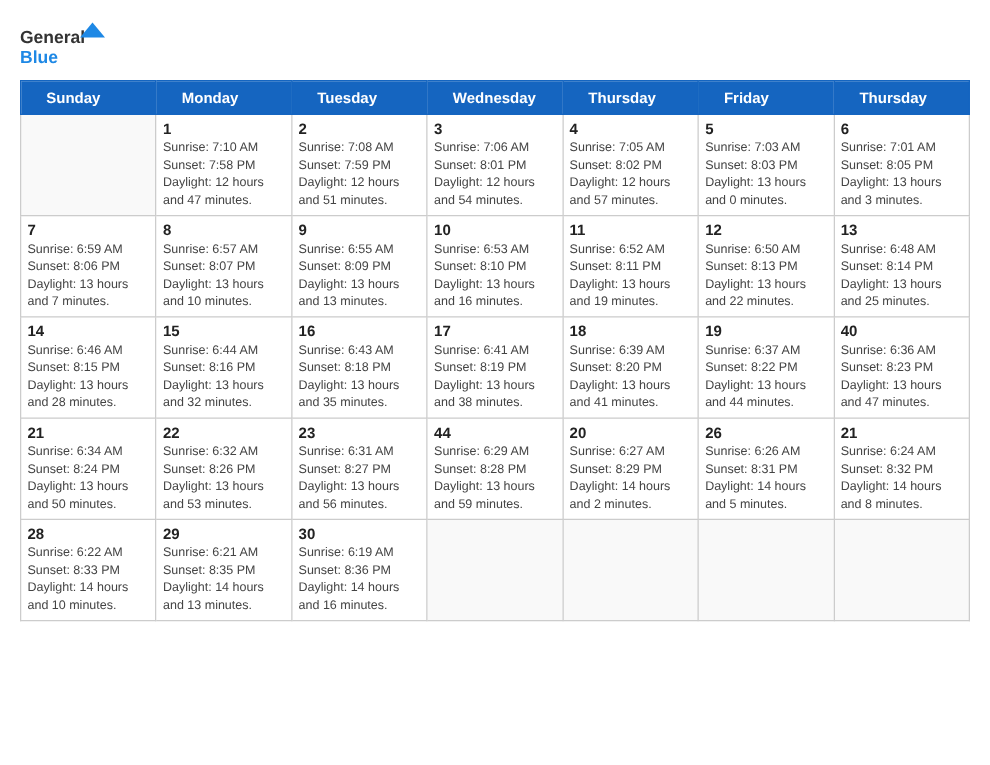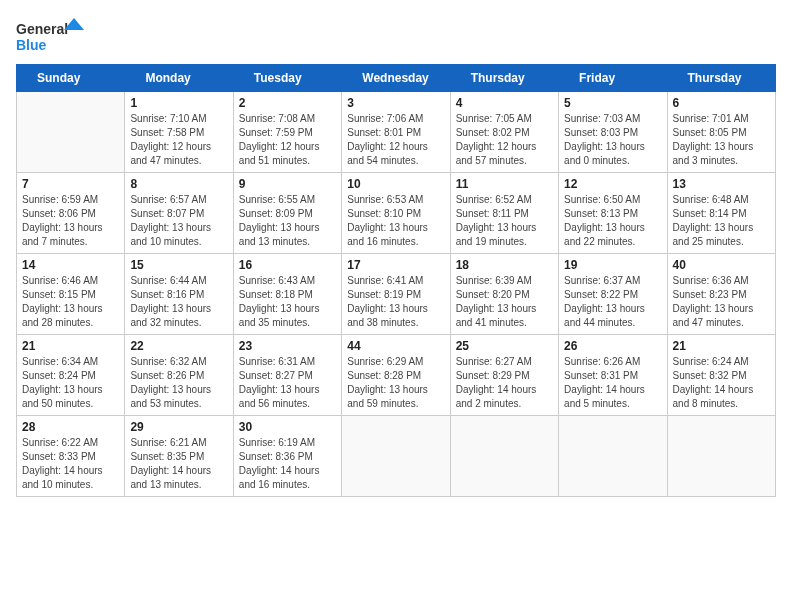--- a/index.html
+++ b/index.html
@@ -198,21 +198,21 @@
         </td>
         <td>
           <span class="day-number">23</span>
           <div class="day-info">Sunrise: 6:31 AM<br>Sunset: 8:27 PM<br>Daylight: 13 hours and 56 minutes.</div>
         </td>
         <td>
           <span class="day-number">44</span>
           <div class="day-info">Sunrise: 6:29 AM<br>Sunset: 8:28 PM<br>Daylight: 13 hours and 59 minutes.</div>
         </td>
         <td>
-          <span class="day-number">25</span>
+          <span class="day-number">20</span>
           <div class="day-info">Sunrise: 6:27 AM<br>Sunset: 8:29 PM<br>Daylight: 14 hours and 2 minutes.</div>
         </td>
         <td>
           <span class="day-number">26</span>
           <div class="day-info">Sunrise: 6:26 AM<br>Sunset: 8:31 PM<br>Daylight: 14 hours and 5 minutes.</div>
         </td>
         <td>
           <span class="day-number">21</span>
           <div class="day-info">Sunrise: 6:24 AM<br>Sunset: 8:32 PM<br>Daylight: 14 hours and 8 minutes.</div>
         </td>

